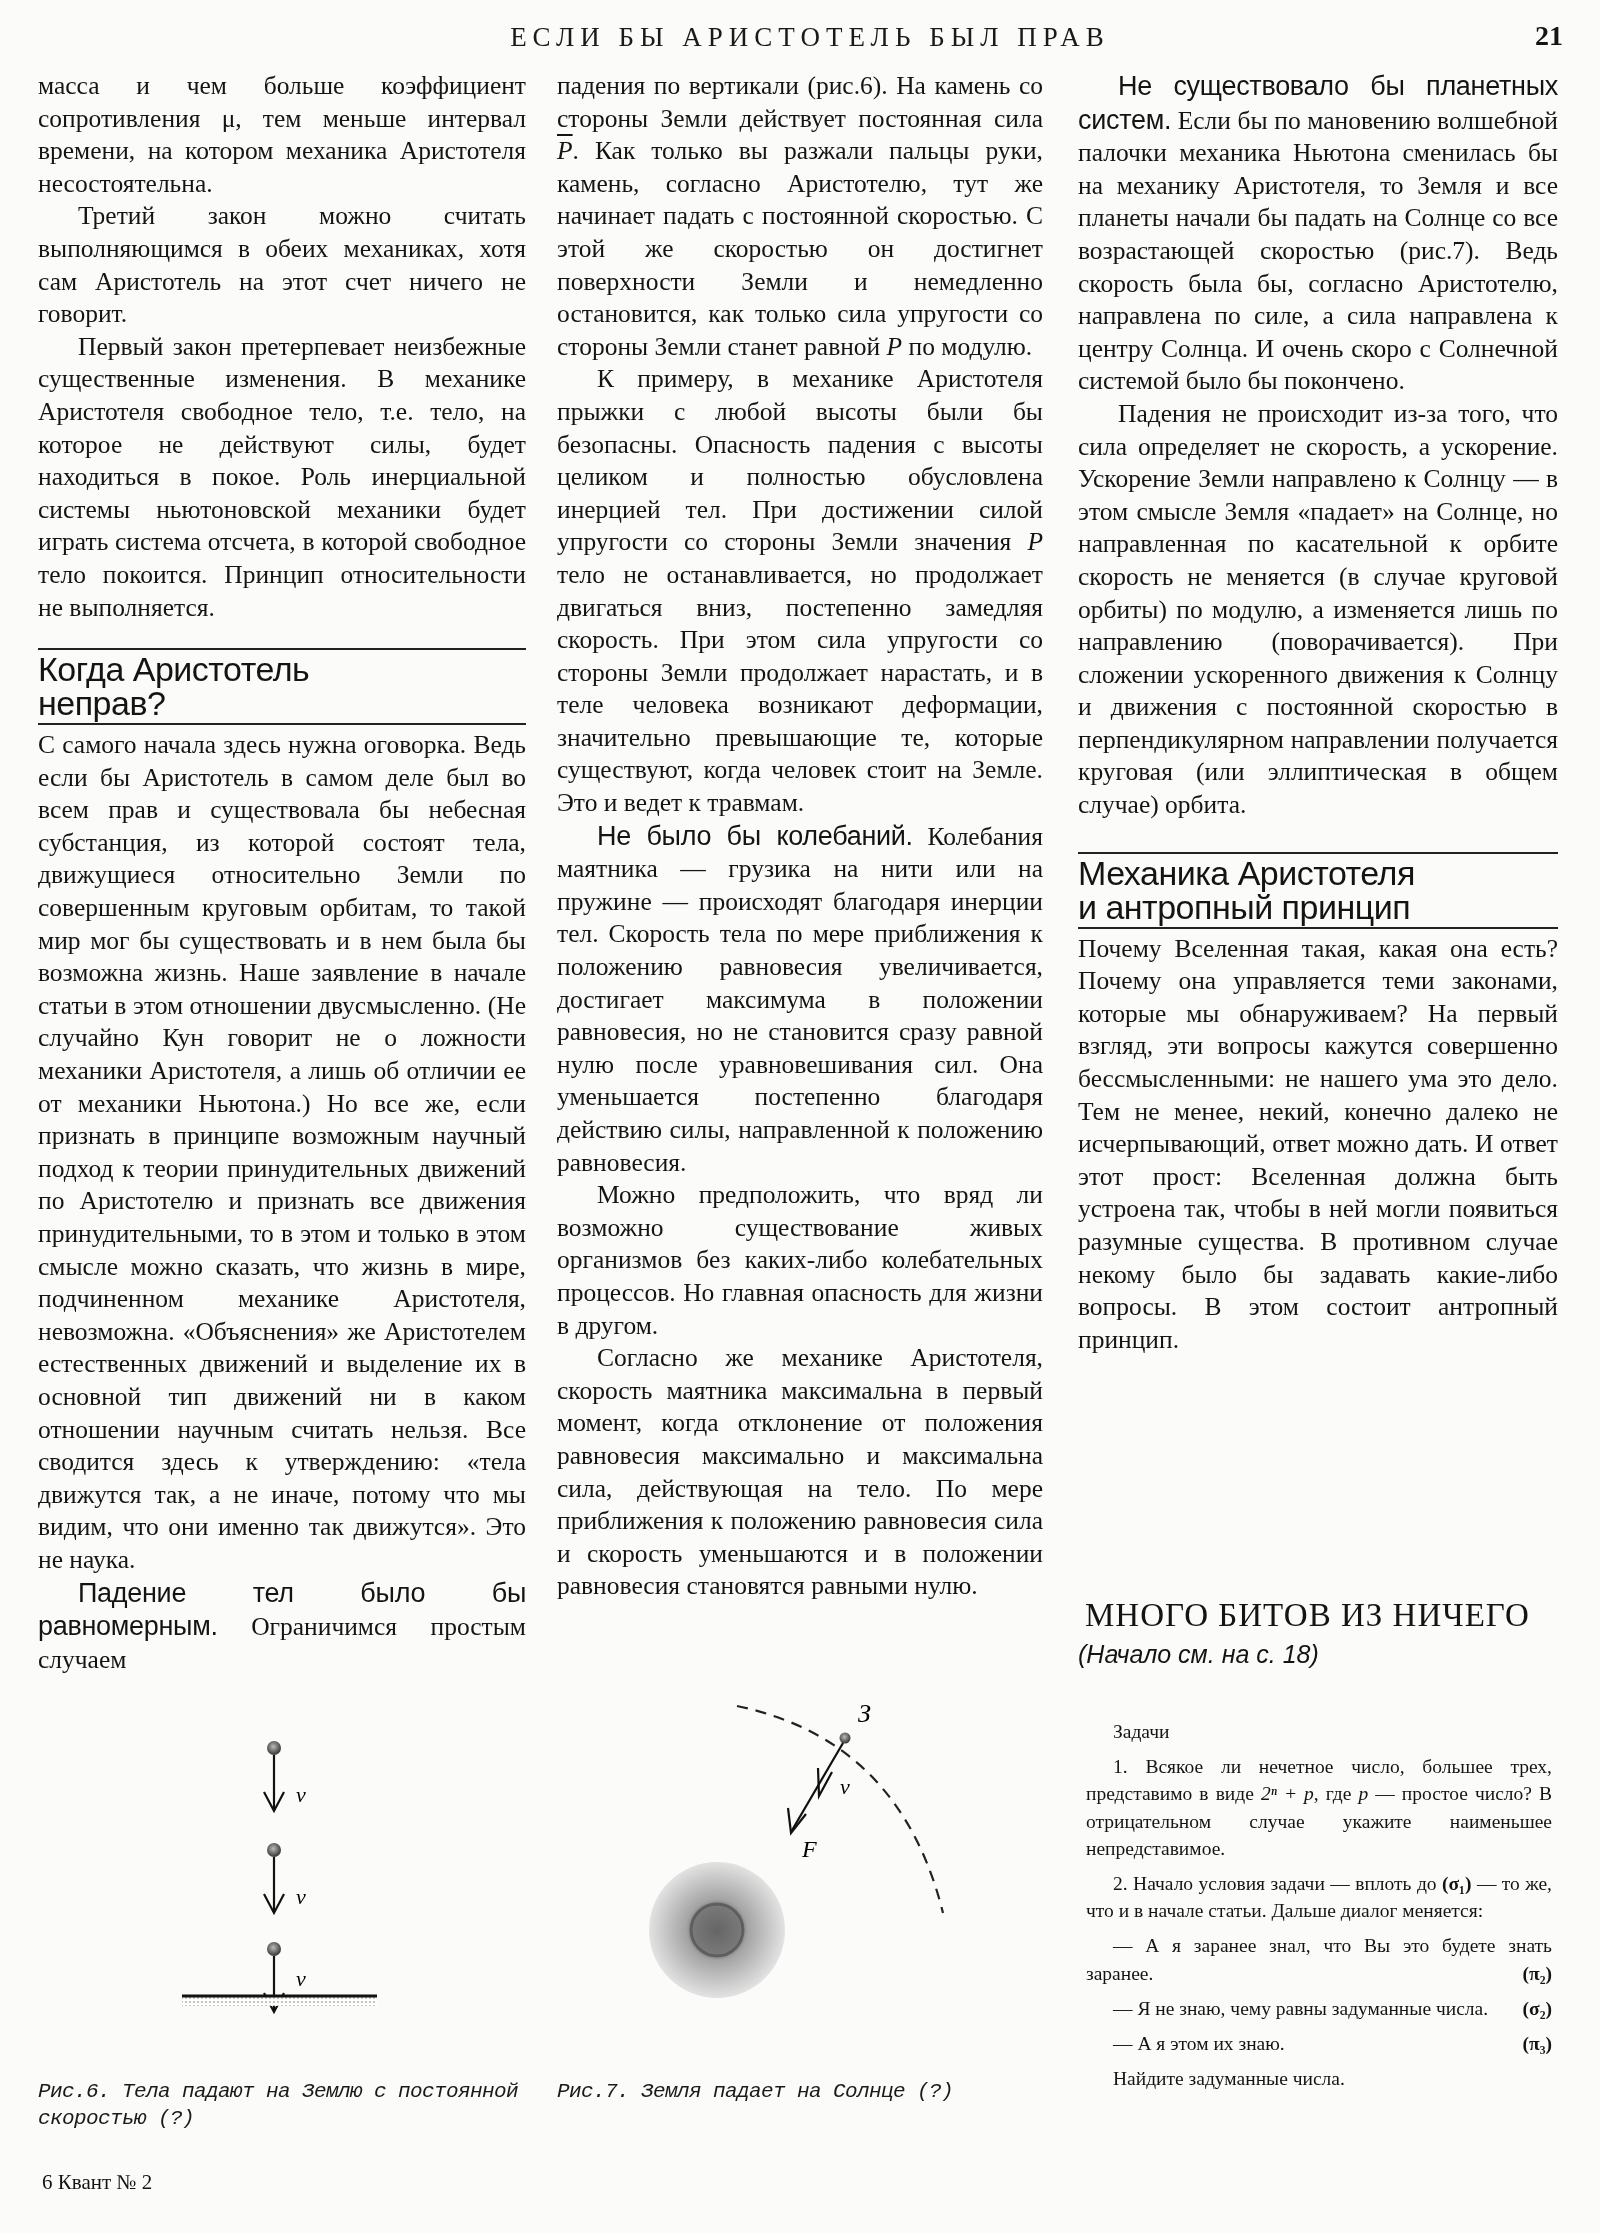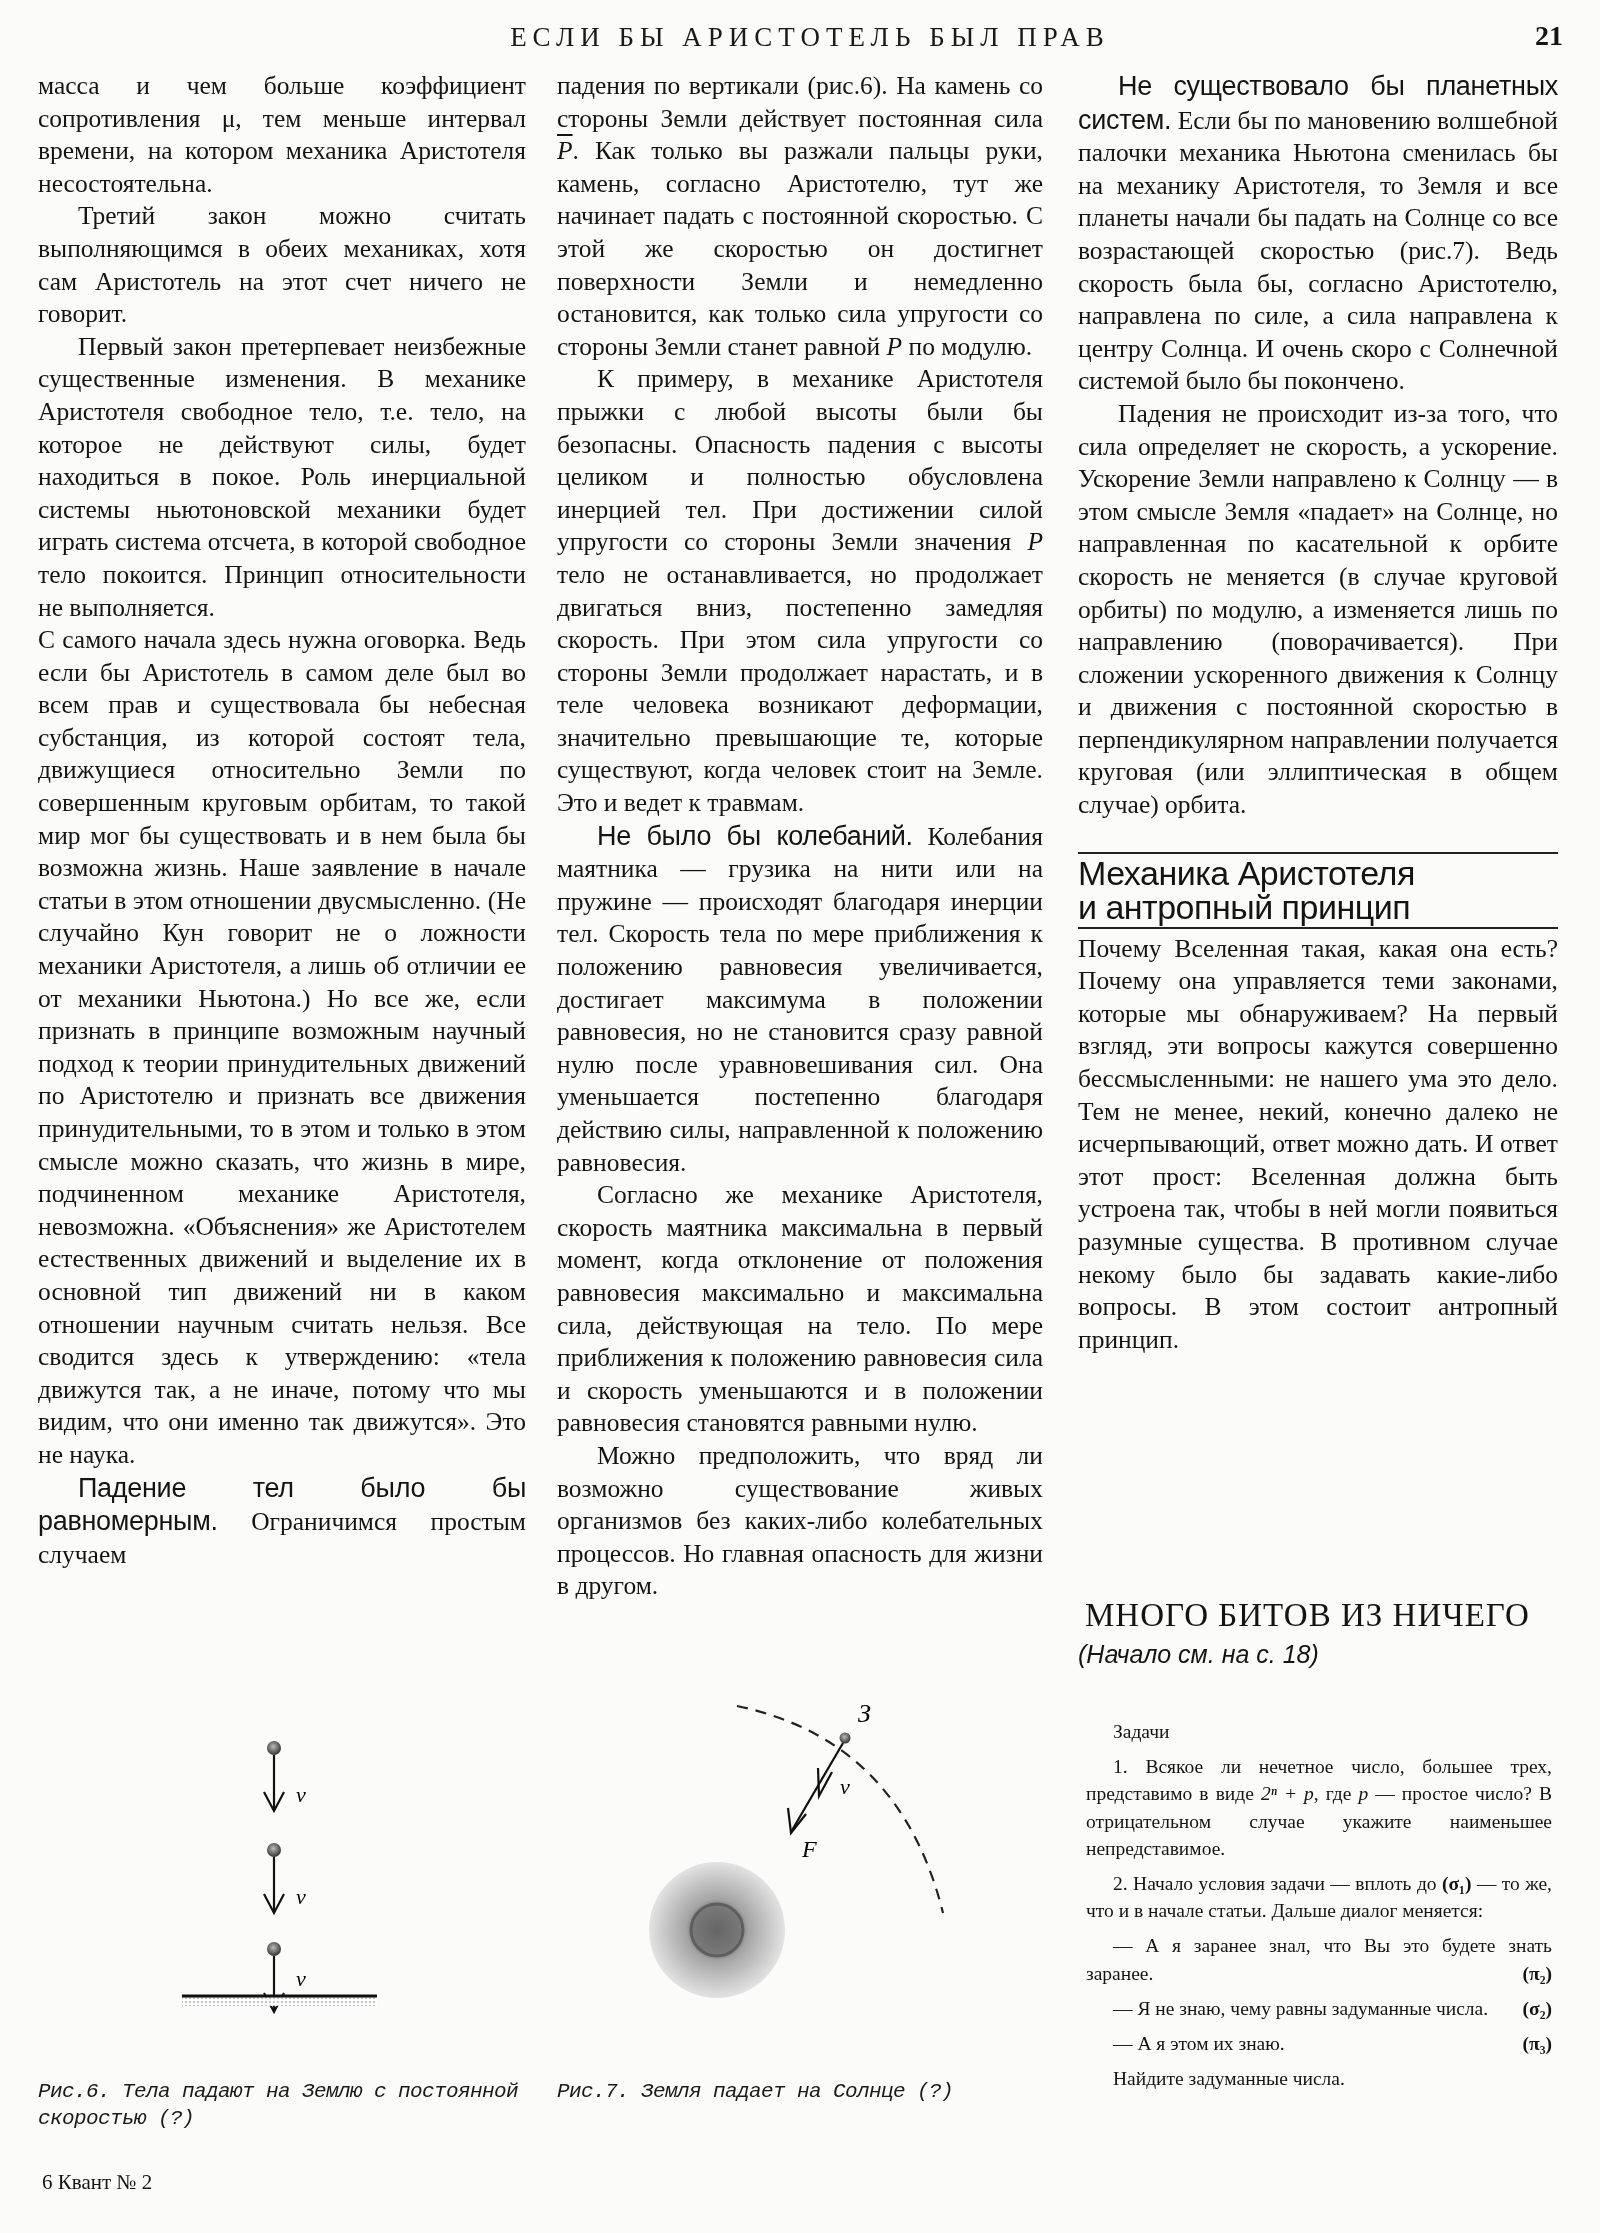--- a/index.html
+++ b/index.html
@@ -35,30 +35,34 @@
 </head>
 <body>
 
 <div class="running-head">ЕСЛИ БЫ АРИСТОТЕЛЬ БЫЛ ПРАВ</div>
 <div class="page-num">21</div>
 
 <div class="col col1">
   <p class="noind">масса и чем больше коэффициент сопротивления μ, тем меньше интервал времени, на котором механика Аристотеля несостоятельна.</p>
   <p>Третий закон можно считать выполняющимся в обеих механиках, хотя сам Аристотель на этот счет ничего не говорит.</p>
   <p>Первый закон претерпевает неизбежные существенные изменения. В механике Аристотеля свободное тело, т.е. тело, на которое не действуют силы, будет находиться в покое. Роль инерциальной системы ньютоновской механики будет играть система отсчета, в которой свободное тело покоится. Принцип относительности не выполняется.</p>
+  <h2 class="sec-head">
+    <span>Когда Аристотель</span>
+    <span>неправ?</span>
+  </h2>
   <p class="noind">С самого начала здесь нужна оговорка. Ведь если бы Аристотель в самом деле был во всем прав и существовала бы небесная субстанция, из которой состоят тела, движущиеся относительно Земли по совершенным круговым орбитам, то такой мир мог бы существовать и в нем была бы возможна жизнь. Наше заявление в начале статьи в этом отношении двусмысленно. (Не случайно Кун говорит не о ложности механики Аристотеля, а лишь об отличии ее от механики Ньютона.) Но все же, если признать в принципе возможным научный подход к теории принудительных движений по Аристотелю и признать все движения принудительными, то в этом и только в этом смысле можно сказать, что жизнь в мире, подчиненном механике Аристотеля, невозможна. «Объяснения» же Аристотелем естественных движений и выделение их в основной тип движений ни в каком отношении научным считать нельзя. Все сводится здесь к утверждению: «тела движутся так, а не иначе, потому что мы видим, что они именно так движутся». Это не наука.</p>
   <p><span class="runin">Падение тел было бы равномерным.</span> <span>Ограничимся простым случаем</span></p>
 </div>
 
 <div class="col col2">
   <p class="noind"><span>падения по вертикали (рис.6). На камень со стороны Земли действует постоянная сила </span><span class="it" style="text-decoration:overline">P</span><span>. Как только вы разжали пальцы руки, камень, согласно Аристотелю, тут же начинает падать с постоянной скоростью. С этой же скоростью он достигнет поверхности Земли и немедленно остановится, как только сила упругости со стороны Земли станет равной </span><span class="it">P</span><span> по модулю.</span></p>
   <p><span>К примеру, в механике Аристотеля прыжки с любой высоты были бы безопасны. Опасность падения с высоты целиком и полностью обусловлена инерцией тел. При достижении силой упругости со стороны Земли значения </span><span class="it">P</span><span> тело не останавливается, но продолжает двигаться вниз, постепенно замедляя скорость. При этом сила упругости со стороны Земли продолжает нарастать, и в теле человека возникают деформации, значительно превышающие те, которые существуют, когда человек стоит на Земле. Это и ведет к травмам.</span></p>
   <p><span class="runin">Не было бы колебаний.</span><span> Колебания маятника — грузика на нити или на пружине — происходят благодаря инерции тел. Скорость тела по мере приближения к положению равновесия увеличивается, достигает максимума в положении равновесия, но не становится сразу равной нулю после уравновешивания сил. Она уменьшается постепенно благодаря действию силы, направленной к положению равновесия.</span></p>
+  <p>Можно предположить, что вряд ли возможно существование живых организмов без каких-либо колебательных процессов. Но главная опасность для жизни в другом.</p>
   <p>Согласно же механике Аристотеля, скорость маятника максимальна в первый момент, когда отклонение от положения равновесия максимально и максимальна сила, действующая на тело. По мере приближения к положению равновесия сила и скорость уменьшаются и в положении равновесия становятся равными нулю.</p>
-  <p>Можно предположить, что вряд ли возможно существование живых организмов без каких-либо колебательных процессов. Но главная опасность для жизни в другом.</p>
 </div>
 
 <div class="col col3">
   <p><span class="runin">Не существовало бы планетных систем.</span><span> Если бы по мановению волшебной палочки механика Ньютона сменилась бы на механику Аристотеля, то Земля и все планеты начали бы падать на Солнце со все возрастающей скоростью (рис.7). Ведь скорость была бы, согласно Аристотелю, направлена по силе, а сила направлена к центру Солнца. И очень скоро с Солнечной системой было бы покончено.</span></p>
   <p>Падения не происходит из-за того, что сила определяет не скорость, а ускорение. Ускорение Земли направлено к Солнцу — в этом смысле Земля «падает» на Солнце, но направленная по касательной к орбите скорость не меняется (в случае круговой орбиты) по модулю, а изменяется лишь по направлению (поворачивается). При сложении ускоренного движения к Солнцу и движения с постоянной скоростью в перпендикулярном направлении получается круговая (или эллиптическая в общем случае) орбита.</p>
   <h2 class="sec-head" style="margin-top:30px">
     <span>Механика Аристотеля</span>
     <span>и антропный принцип</span>
   </h2>
   <p class="noind">Почему Вселенная такая, какая она есть? Почему она управляется теми законами, которые мы обнаруживаем? На первый взгляд, эти вопросы кажутся совершенно бессмысленными: не нашего ума это дело. Тем не менее, некий, конечно далеко не исчерпывающий, ответ можно дать. И ответ этот прост: Вселенная должна быть устроена так, чтобы в ней могли появиться разумные существа. В противном случае некому было бы задавать какие-либо вопросы. В этом состоит антропный принцип.</p>

